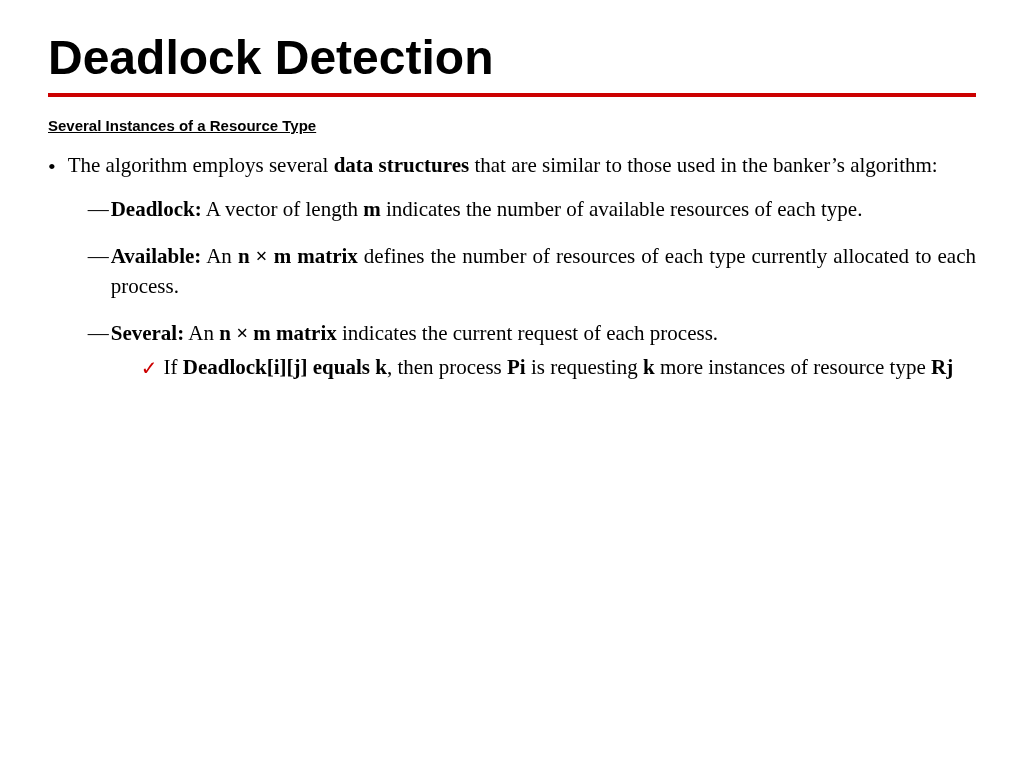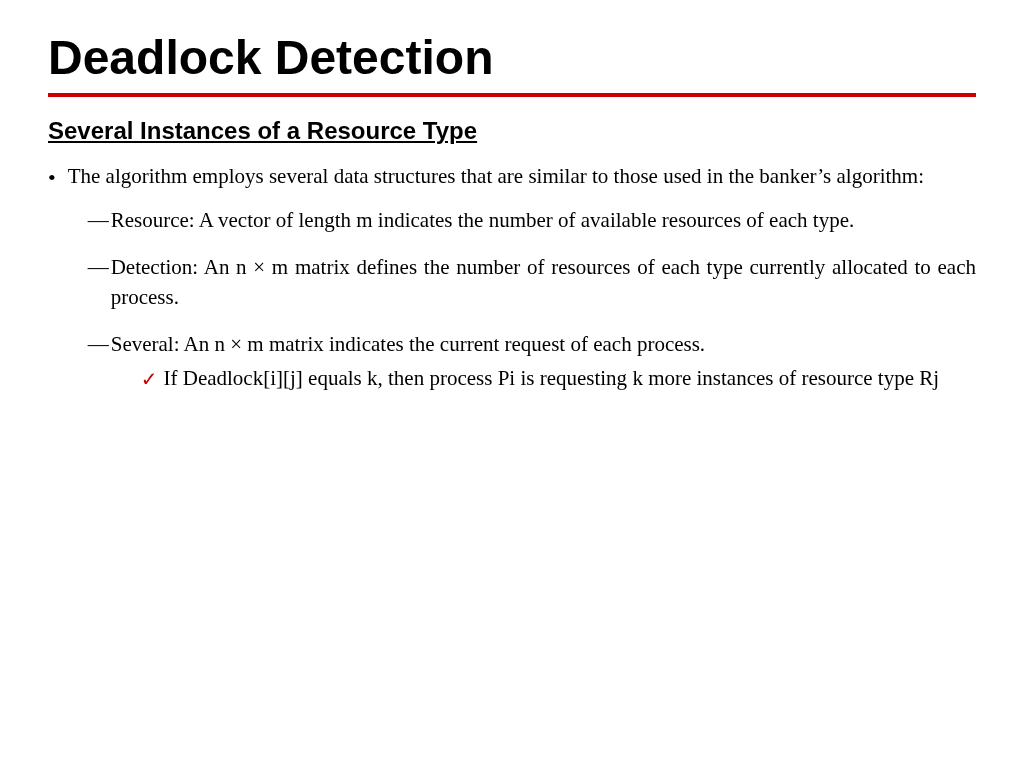--- a/index.html
+++ b/index.html
@@ -33,21 +33,21 @@
     }
 
     .red-rule {
       height: 4px;
       background: #cc0000;
       margin-bottom: 20px;
     }
 
     .section-heading {
       font-family: Arial, Helvetica, sans-serif;
-      font-size: 24px;
+      font-size: 15px;
       font-weight: bold;
       text-decoration: underline;
       color: #000000;
       margin-bottom: 16px;
     }
 
     .bullet-list {
       list-style: none;
       padding: 0;
     }
@@ -119,21 +119,21 @@
       font-size: 20px;
       margin-top: 2px;
     }
 
     .check-text {
       flex: 1;
       text-align: justify;
     }
 
     b {
-      font-weight: normal;
+      font-weight: bold;
     }
   </style>
 </head>
 <body>
 
 <div class="slide">
   <div class="title">Deadlock Detection</div>
   <div class="red-rule"></div>
 
   <div class="section-heading">Several Instances of a Resource Type</div>
@@ -142,28 +142,28 @@
     <li class="bullet-item">
       <span class="bullet-dot">•</span>
       <span class="bullet-text">
         The algorithm employs several <b>data structures</b> that are similar to those used in the banker’s algorithm:
 
         <div class="sub-items">
 
           <div class="sub-item">
             <span class="em-dash">—</span>
             <span class="sub-text">
-              <b>Resource:</b> A vector of length <b>m</b> indicates the number of available resources of each type.
+              <b>Deadlock:</b> A vector of length <b>m</b> indicates the number of available resources of each type.
             </span>
           </div>
 
           <div class="sub-item">
             <span class="em-dash">—</span>
             <span class="sub-text">
-              <b>Detection:</b> An <b>n × m matrix</b> defines the number of resources of each type currently allocated to each process.
+              <b>Available:</b> An <b>n × m matrix</b> defines the number of resources of each type currently allocated to each process.
             </span>
           </div>
 
           <div class="sub-item">
             <span class="em-dash">—</span>
             <span class="sub-text">
               <b>Several:</b> An <b>n × m matrix</b> indicates the current request of each process.
               <div class="check-items">
                 <div class="check-item">
                   <span class="check-mark">✓</span>

